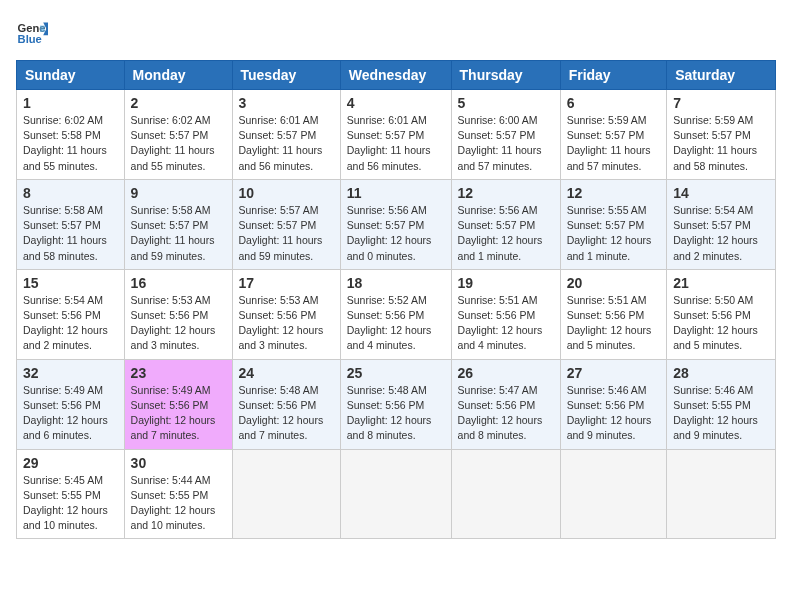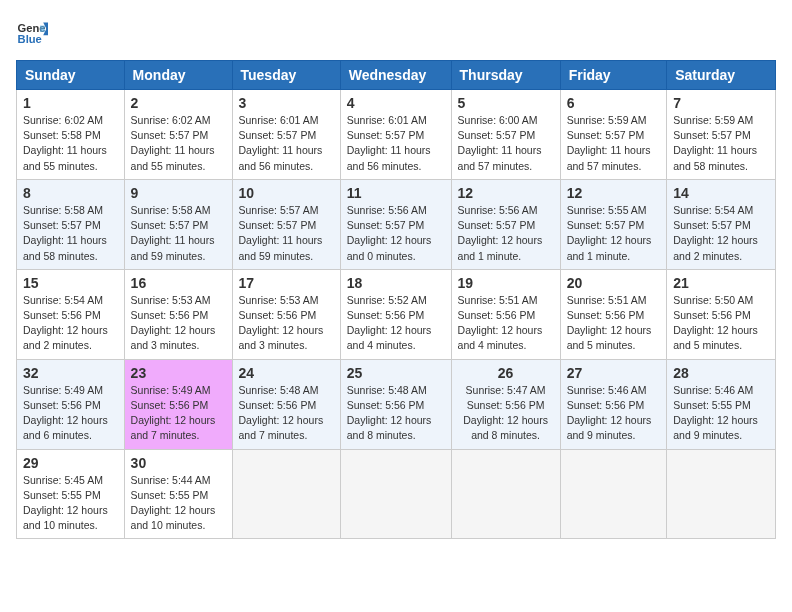--- a/index.html
+++ b/index.html
@@ -220,21 +220,21 @@
           <div class="day-info">Sunrise: 5:49 AM<br>Sunset: 5:56 PM<br>Daylight: 12 hours<br>and 7 minutes.</div>
         </td>
         <td style="background: rgb(238, 244, 251);">
           <span class="day-num">24</span>
           <div class="day-info">Sunrise: 5:48 AM<br>Sunset: 5:56 PM<br>Daylight: 12 hours<br>and 7 minutes.</div>
         </td>
         <td style="background: rgb(238, 244, 251);">
           <span class="day-num">25</span>
           <div class="day-info">Sunrise: 5:48 AM<br>Sunset: 5:56 PM<br>Daylight: 12 hours<br>and 8 minutes.</div>
         </td>
-        <td style="background: rgb(238, 244, 251); text-align: center;">
+        <td style="background: rgb(238, 244, 251);">
           <span class="day-num">26</span>
           <div class="day-info">Sunrise: 5:47 AM<br>Sunset: 5:56 PM<br>Daylight: 12 hours<br>and 8 minutes.</div>
         </td>
         <td style="background: rgb(238, 244, 251); margin-top: 8px;">
           <span class="day-num">27</span>
           <div class="day-info">Sunrise: 5:46 AM<br>Sunset: 5:56 PM<br>Daylight: 12 hours<br>and 9 minutes.</div>
         </td>
         <td style="background: rgb(238, 244, 251); margin-top: 48px;">
           <span class="day-num">28</span>
           <div class="day-info">Sunrise: 5:46 AM<br>Sunset: 5:55 PM<br>Daylight: 12 hours<br>and 9 minutes.</div>

